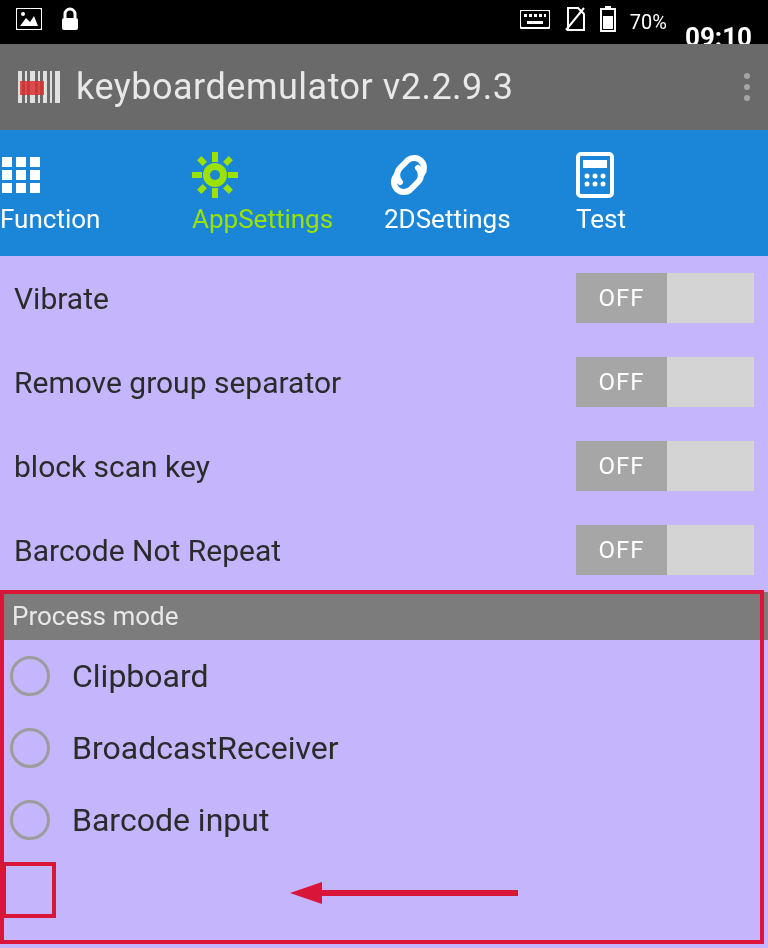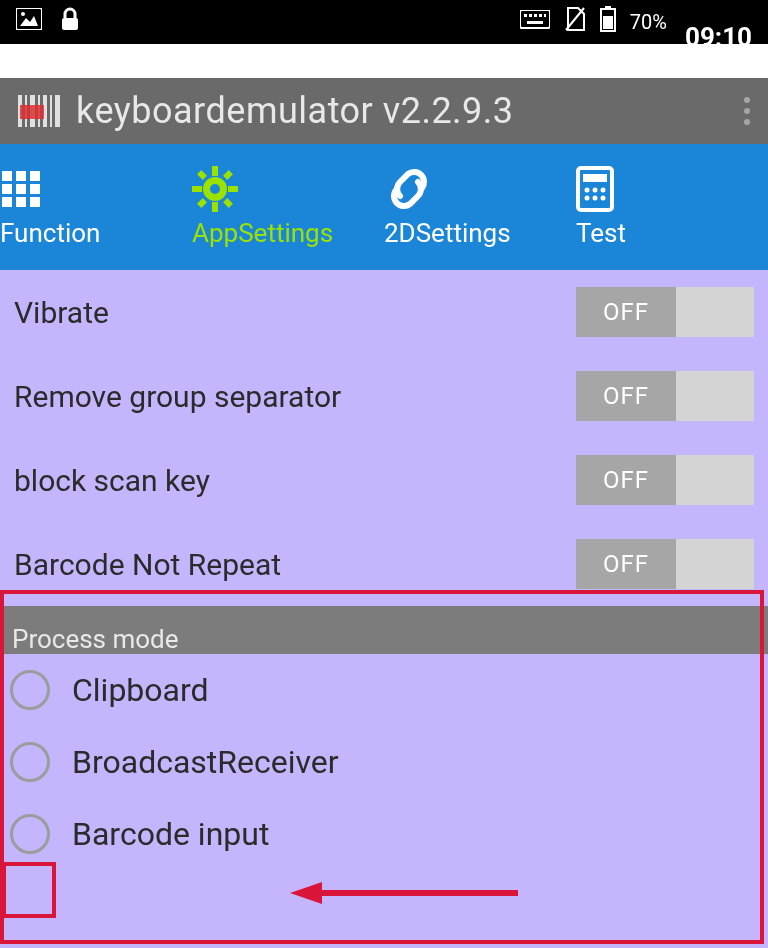--- a/index.html
+++ b/index.html
@@ -7,41 +7,41 @@
   .screen { width: 768px; height: 948px; display: flex; flex-direction: column; }
 
   
   .status-bar { background: #000; height: 44px; display: flex; align-items: center; color: #fff; padding: 0 16px; font-size: 24px; }
   .status-left { display: flex; gap: 18px; align-items: center; }
   .status-right { margin-left: auto; display: flex; gap: 14px; align-items: center; }
   .status-right .pct { font-size: 20px; font-weight: 400; }
   .status-right .time { font-size: 26px; font-weight: 700; margin-left: 4px; margin-top: 29px; }
 
   
-  .app-bar { background: #6a6a6a; height: 66px; display: flex; align-items: center; padding: 0 18px; color: #ececec; margin-top: 34px; }
+  .app-bar { background: #6a6a6a; height: 86px; display: flex; align-items: center; padding: 0 18px; color: #ececec; }
   .app-bar .app-icon { width: 44px; height: 40px; margin-right: 14px; }
   .app-bar .title { font-size: 36px; font-weight: 400; letter-spacing: 0.5px; color: #e8e8e8; }
   .app-bar .overflow { margin-left: auto; display:flex; flex-direction:column; gap:5px; opacity:0.4; }
   .app-bar .overflow span { width:6px; height:6px; background:#fff; border-radius:50%; }
 
   
   .tab-bar { background: #1b86d8; height: 126px; display: flex; }
   .tab { flex: 1; display: flex; flex-direction: column; align-items: flex-start; justify-content: center; gap: 6px; color: #fff; font-size: 26px; height:100%; }
   .tab.active { color: #9be200; }
   .tab .tab-icon { height: 46px; display: flex; align-items: center; justify-content: center; }
 
   
   .settings { flex: 1; background: #c4b5fd; }
   .setting-row { height: 84px; display: flex; align-items: center; padding: 0 14px 0 14px; border-bottom: 0; }
   .setting-row .label { font-size: 30px; color: #2b2b2b; flex: 1; }
   .toggle { width: 178px; height: 50px; background: #d4d4d4; position: relative; }
-  .toggle .knob { position:absolute; left:0; top:0; width: 100px; height: 50px; background: #a6a6a6; color:#fff; display:flex; align-items:center; justify-content:center; font-size:24px; letter-spacing:1px; }
-
-  
-  .section-header { background: #7c7c7c; height: 48px; display:flex; align-items:flex-end; padding: 0 12px; color: #e8e8e8; font-size: 26px; }
+  .toggle .knob { position:absolute; left:0; top:0; width: 91px; height: 50px; background: #a6a6a6; color:#fff; display:flex; align-items:center; justify-content:center; font-size:24px; letter-spacing:1px; }
+
+  
+  .section-header { background: #7c7c7c; height: 48px; display:flex; align-items:center; padding: 0 12px; color: #e8e8e8; font-size: 26px; }
 
   
   .radio-row { height: 72px; display:flex; align-items:center; padding: 0 10px; }
   .radio { width: 40px; height: 40px; border: 3px solid #9c9c9c; border-radius: 50%; margin-right: 22px; position:relative; flex-shrink:0; }
   .radio.selected::after { content:""; position:absolute; left:50%; top:50%; transform:translate(-50%,-50%); width:22px; height:22px; border-radius:50%; background: radial-gradient(circle at 35% 35%, #bfe8ff, #2aa3e0); }
   .radio-row .rlabel { font-size: 32px; color: #2b2b2b; }
 
   
   .highlight-box-large { position:absolute; border: 4px solid #d9163a; pointer-events:none; }
   .highlight-box-small { position:absolute; border: 4px solid #d9163a; pointer-events:none; }

